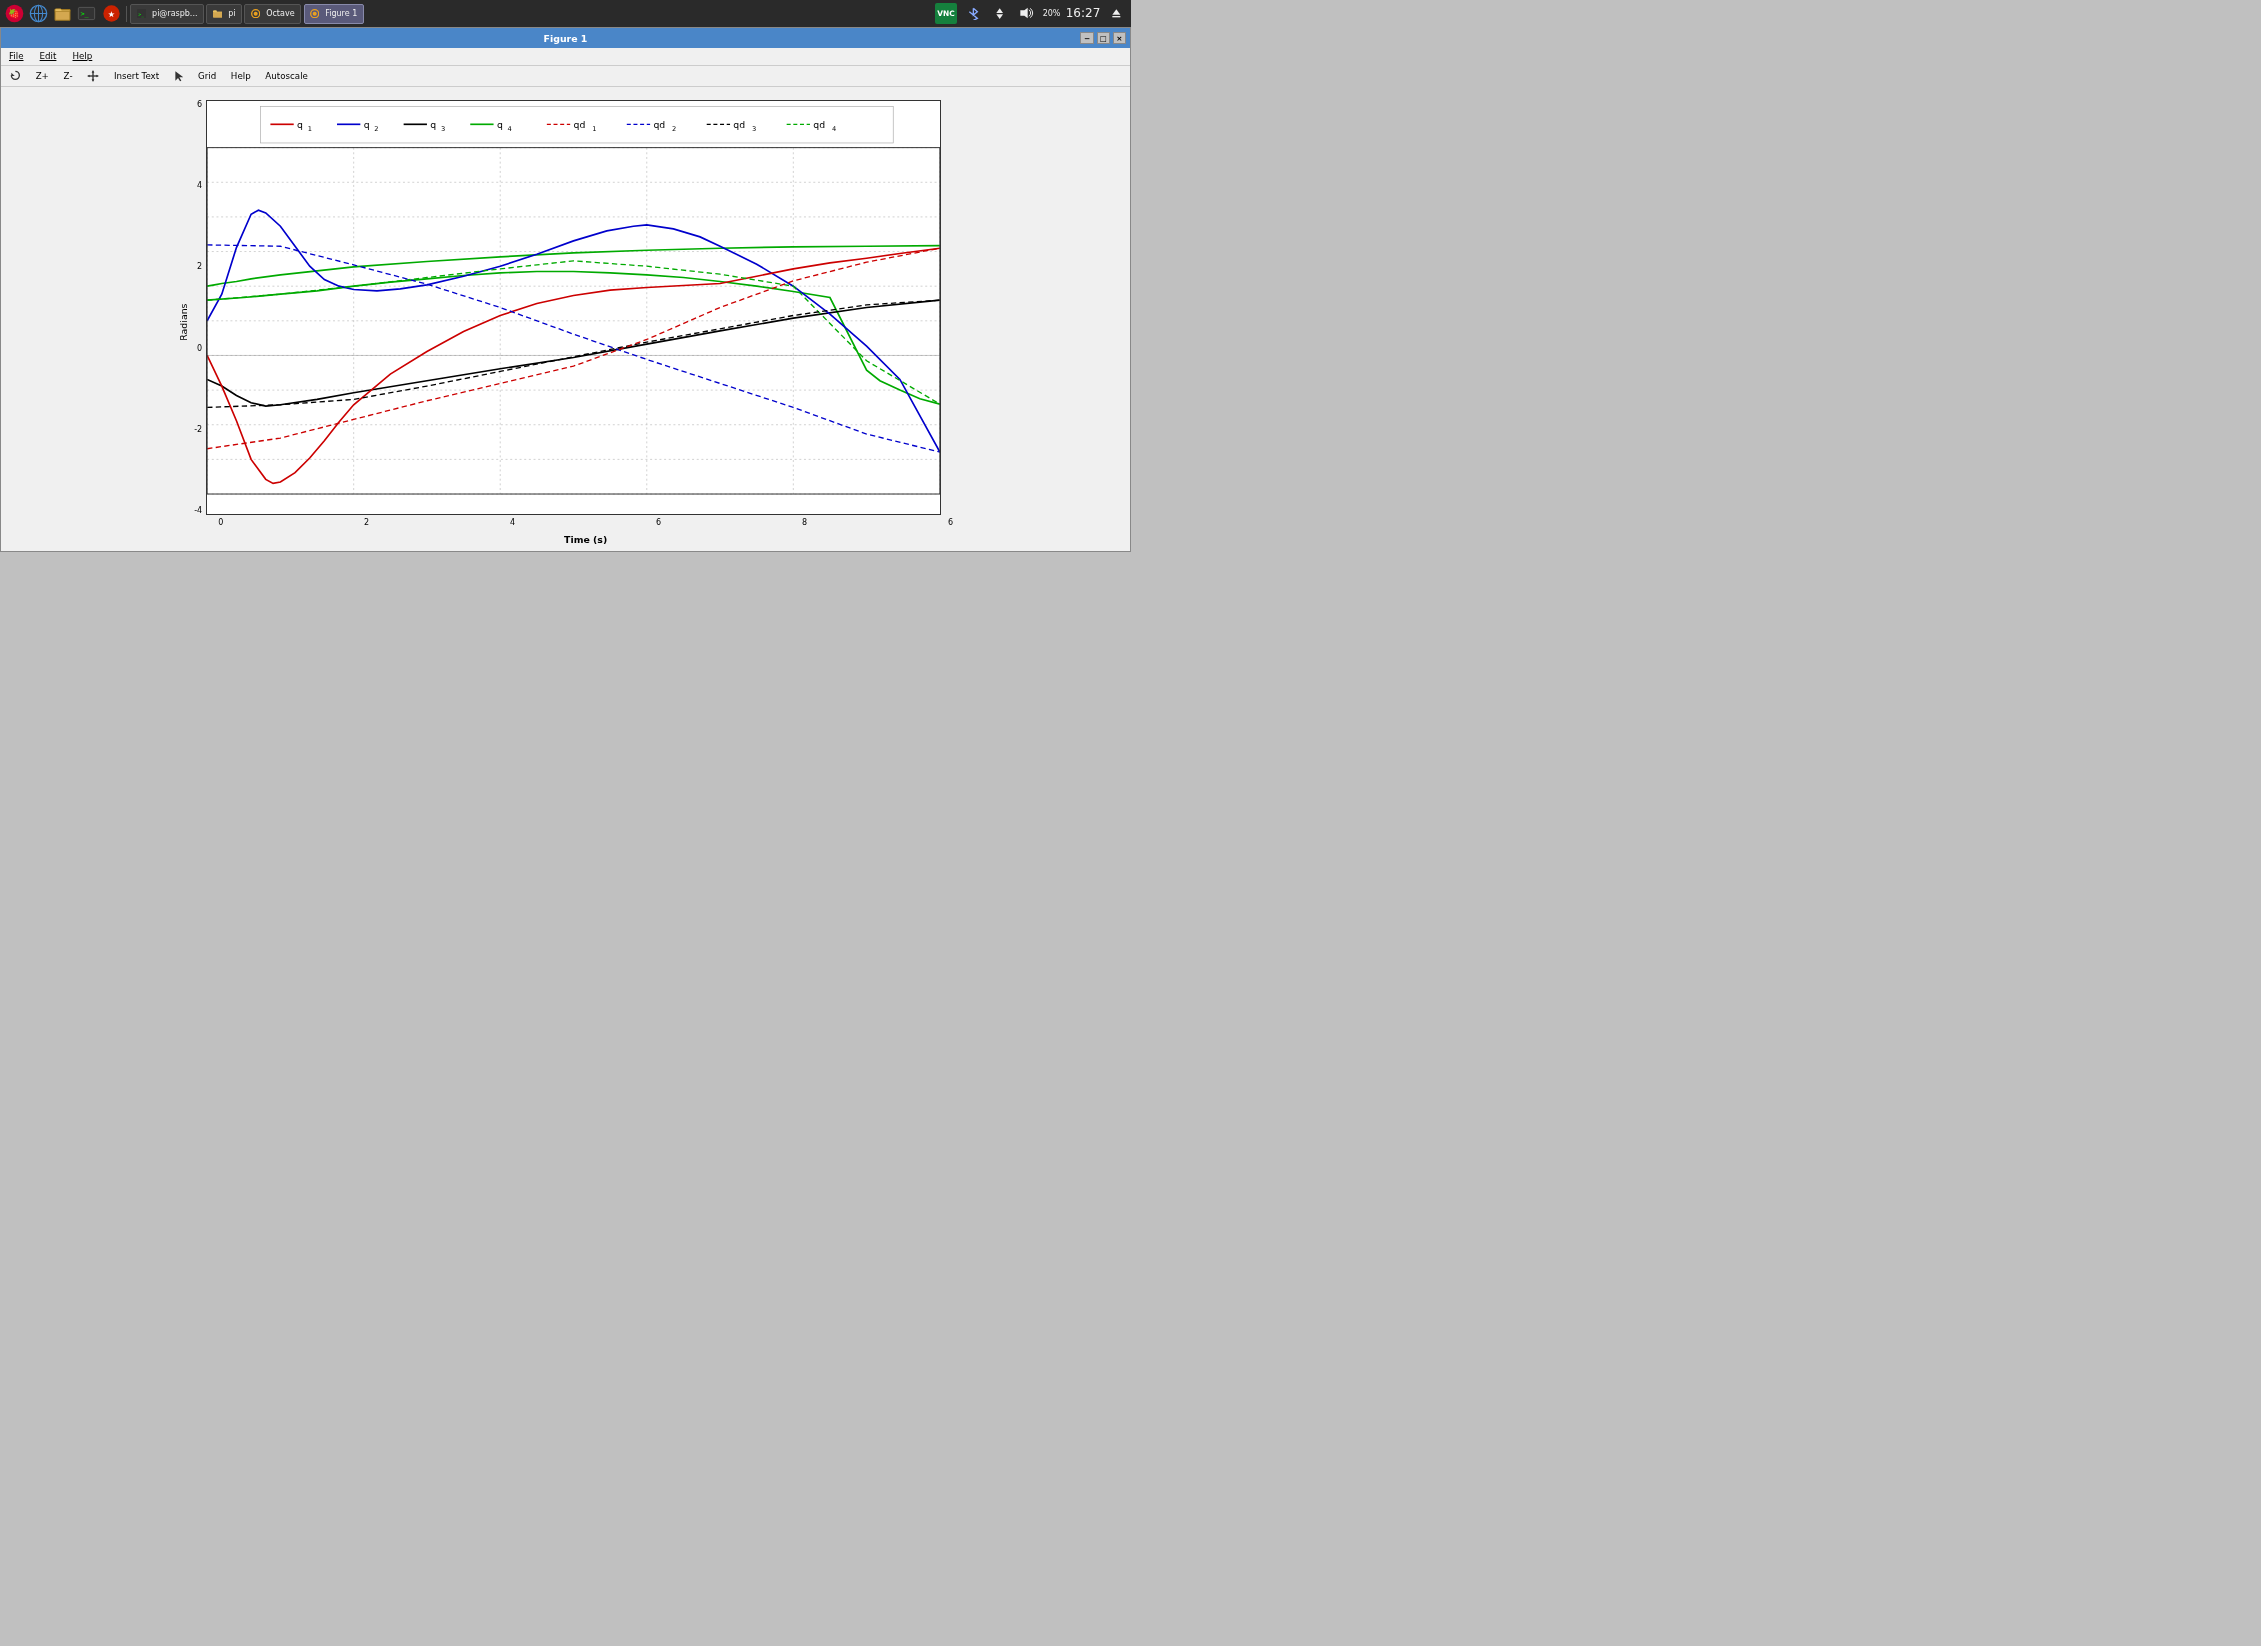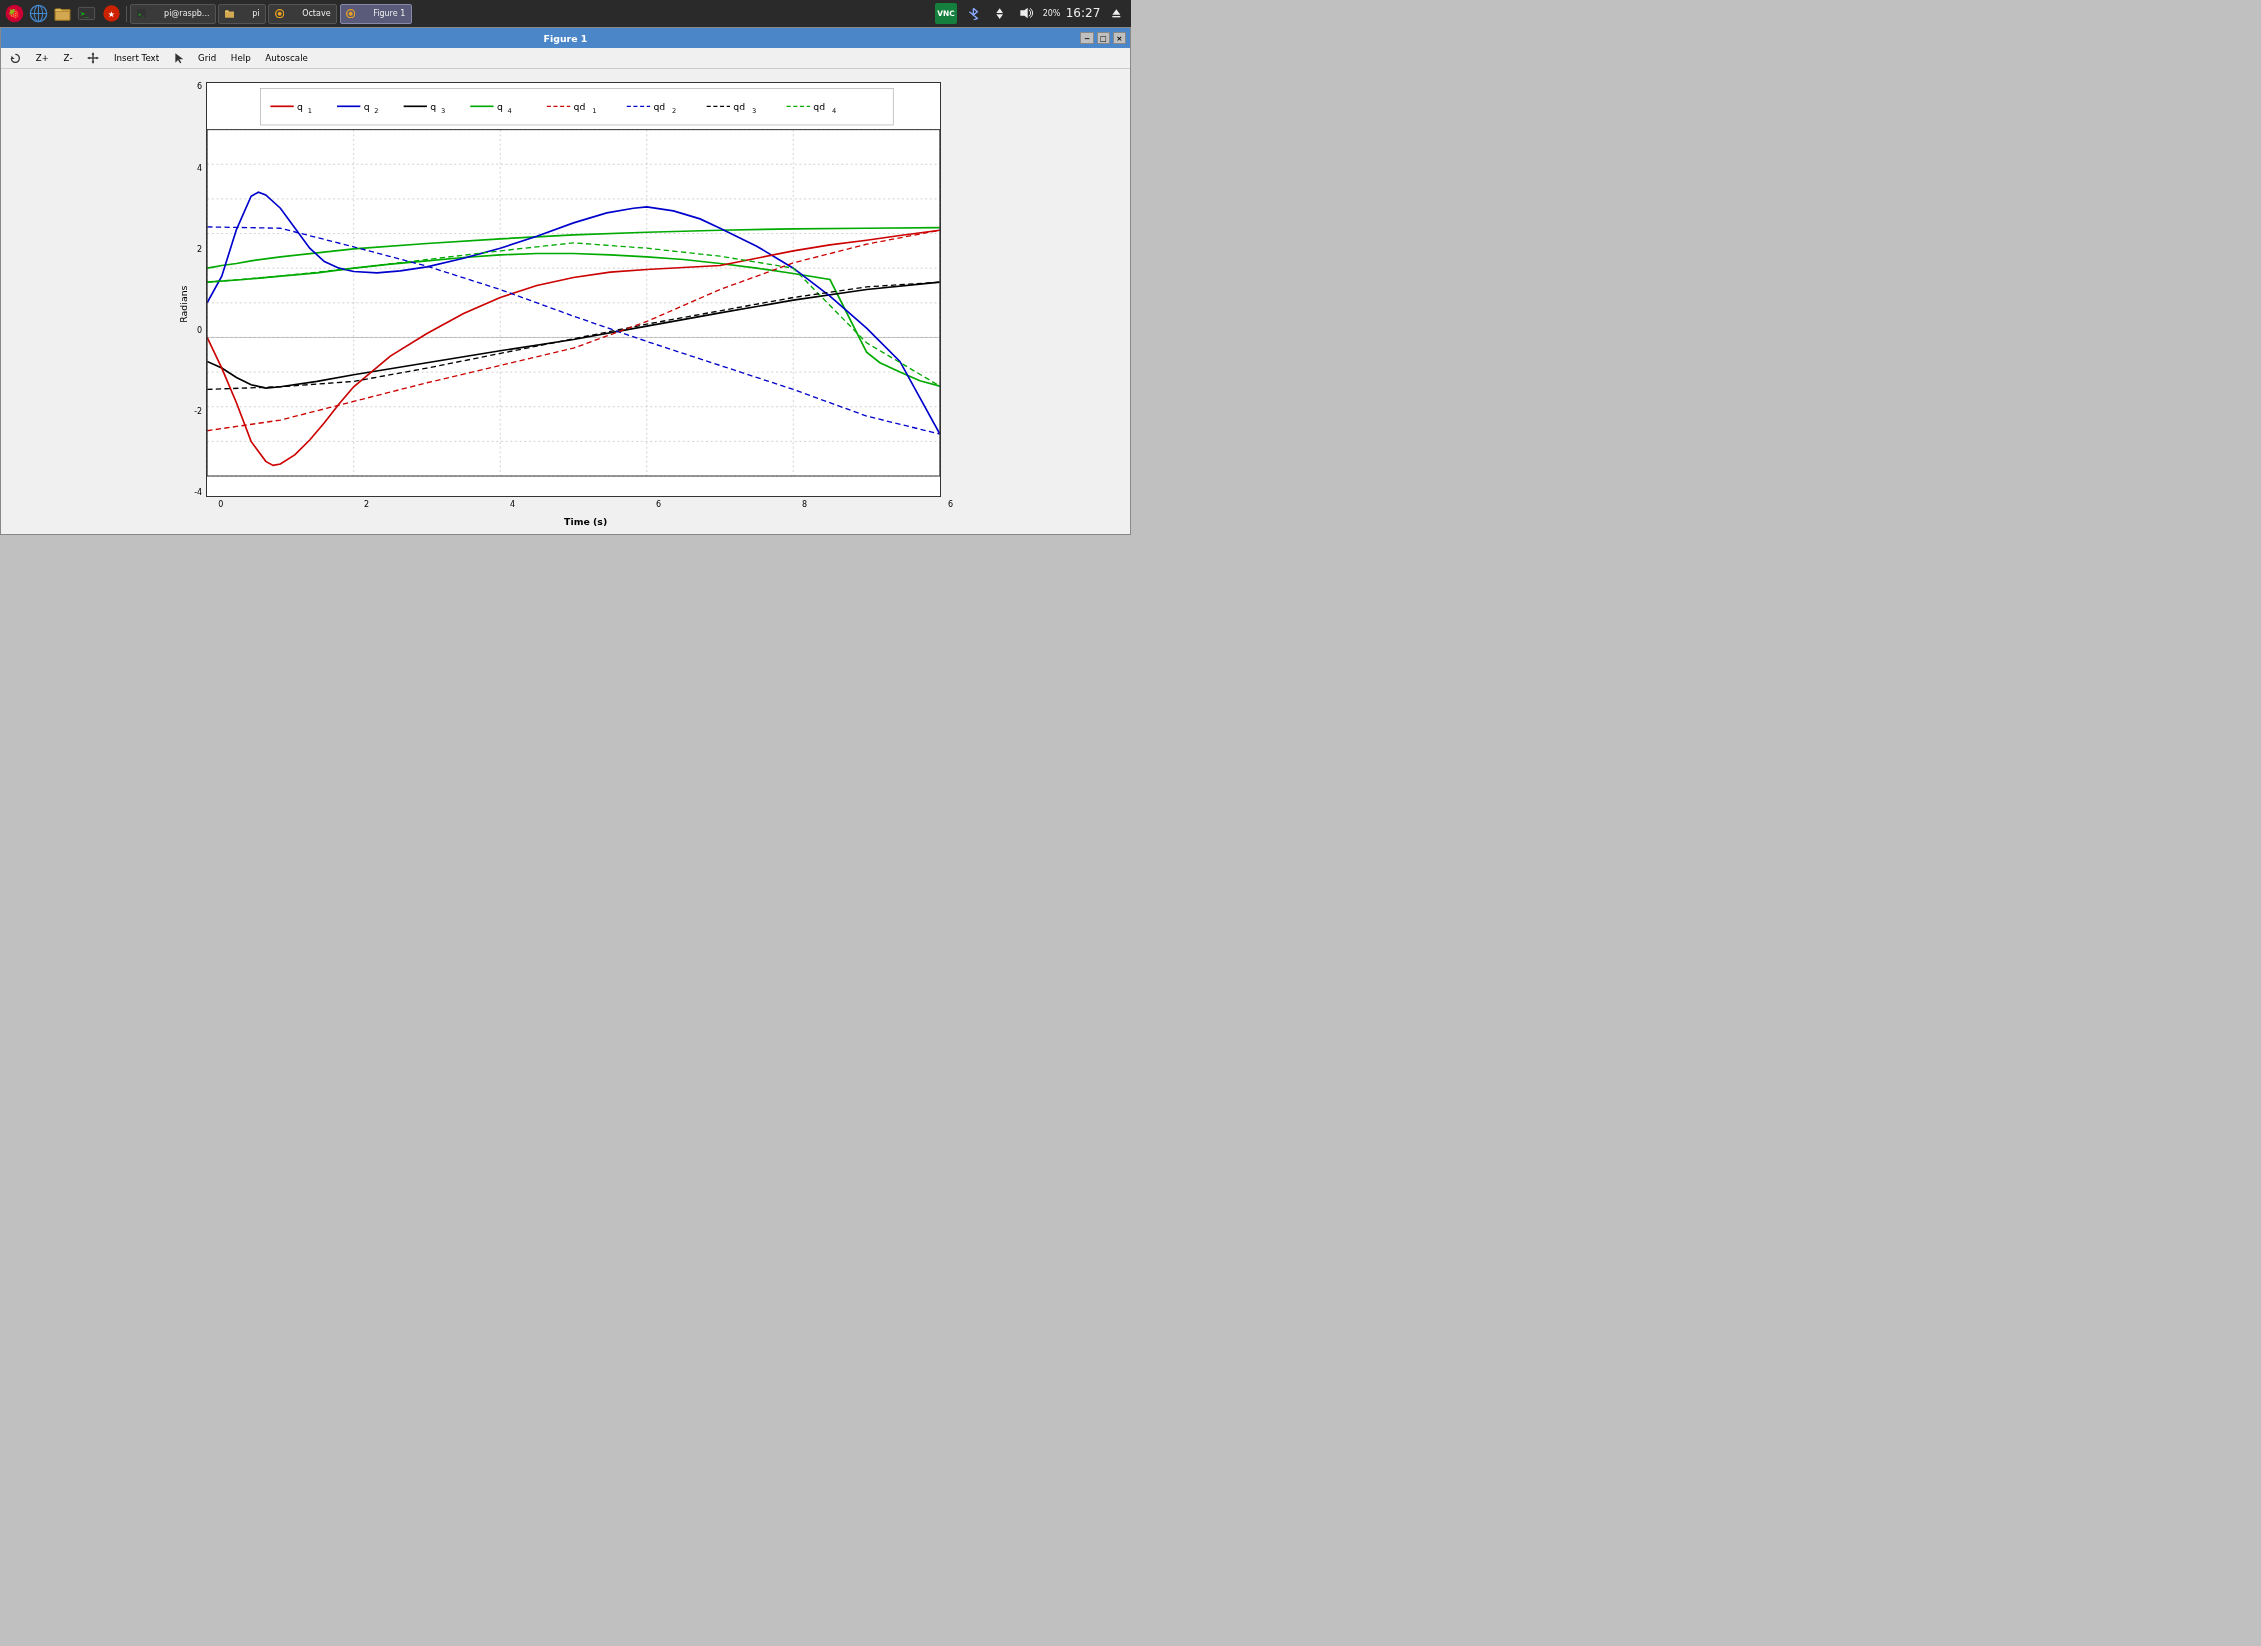--- a/index.html
+++ b/index.html
@@ -31,21 +31,21 @@
       border-radius: 2px;
     }
     .taskbar-app {
       display: flex;
       align-items: center;
       background: #3a3a3a;
       border: 0.7px solid #555;
       border-radius: 2px;
       padding: 1.3px 5.3px;
       height: 20px;
-      gap: 18px;
+      gap: 6px;
       cursor: pointer;
       color: #eee;
       font-size: 8px;
     }
     .taskbar-app.active {
       background: #5a5a7a;
       border-color: #888aaa;
     }
     .taskbar-separator { width: 0.7px; background: #555; height: 16px; margin: 0 1.3px; }
     .taskbar-right {
@@ -315,20 +315,25 @@
 <div class="window">
   <div class="window-titlebar">
     <span>Figure 1</span>
     <div class="window-controls">
       <div class="window-btn">−</div>
       <div class="window-btn">□</div>
       <div class="window-btn">×</div>
     </div>
   </div>
 
+  <div class="menubar">
+    <span class="menubar-item">File</span>
+    <span class="menubar-item">Edit</span>
+    <span class="menubar-item">Help</span>
+  </div>
 
   <div class="toolbar">
 
     <div class="toolbar-btn">
       <svg width="10.7" height="10.7" viewBox="0 0 16 16">
         <path d="M8 2 A6 6 0 1 1 2 8" fill="none" stroke="#333" stroke-width="2"></path>
         <polygon points="2,4 2,9 7,9" fill="#333"></polygon>
       </svg>
     </div>
     <div class="toolbar-btn">

